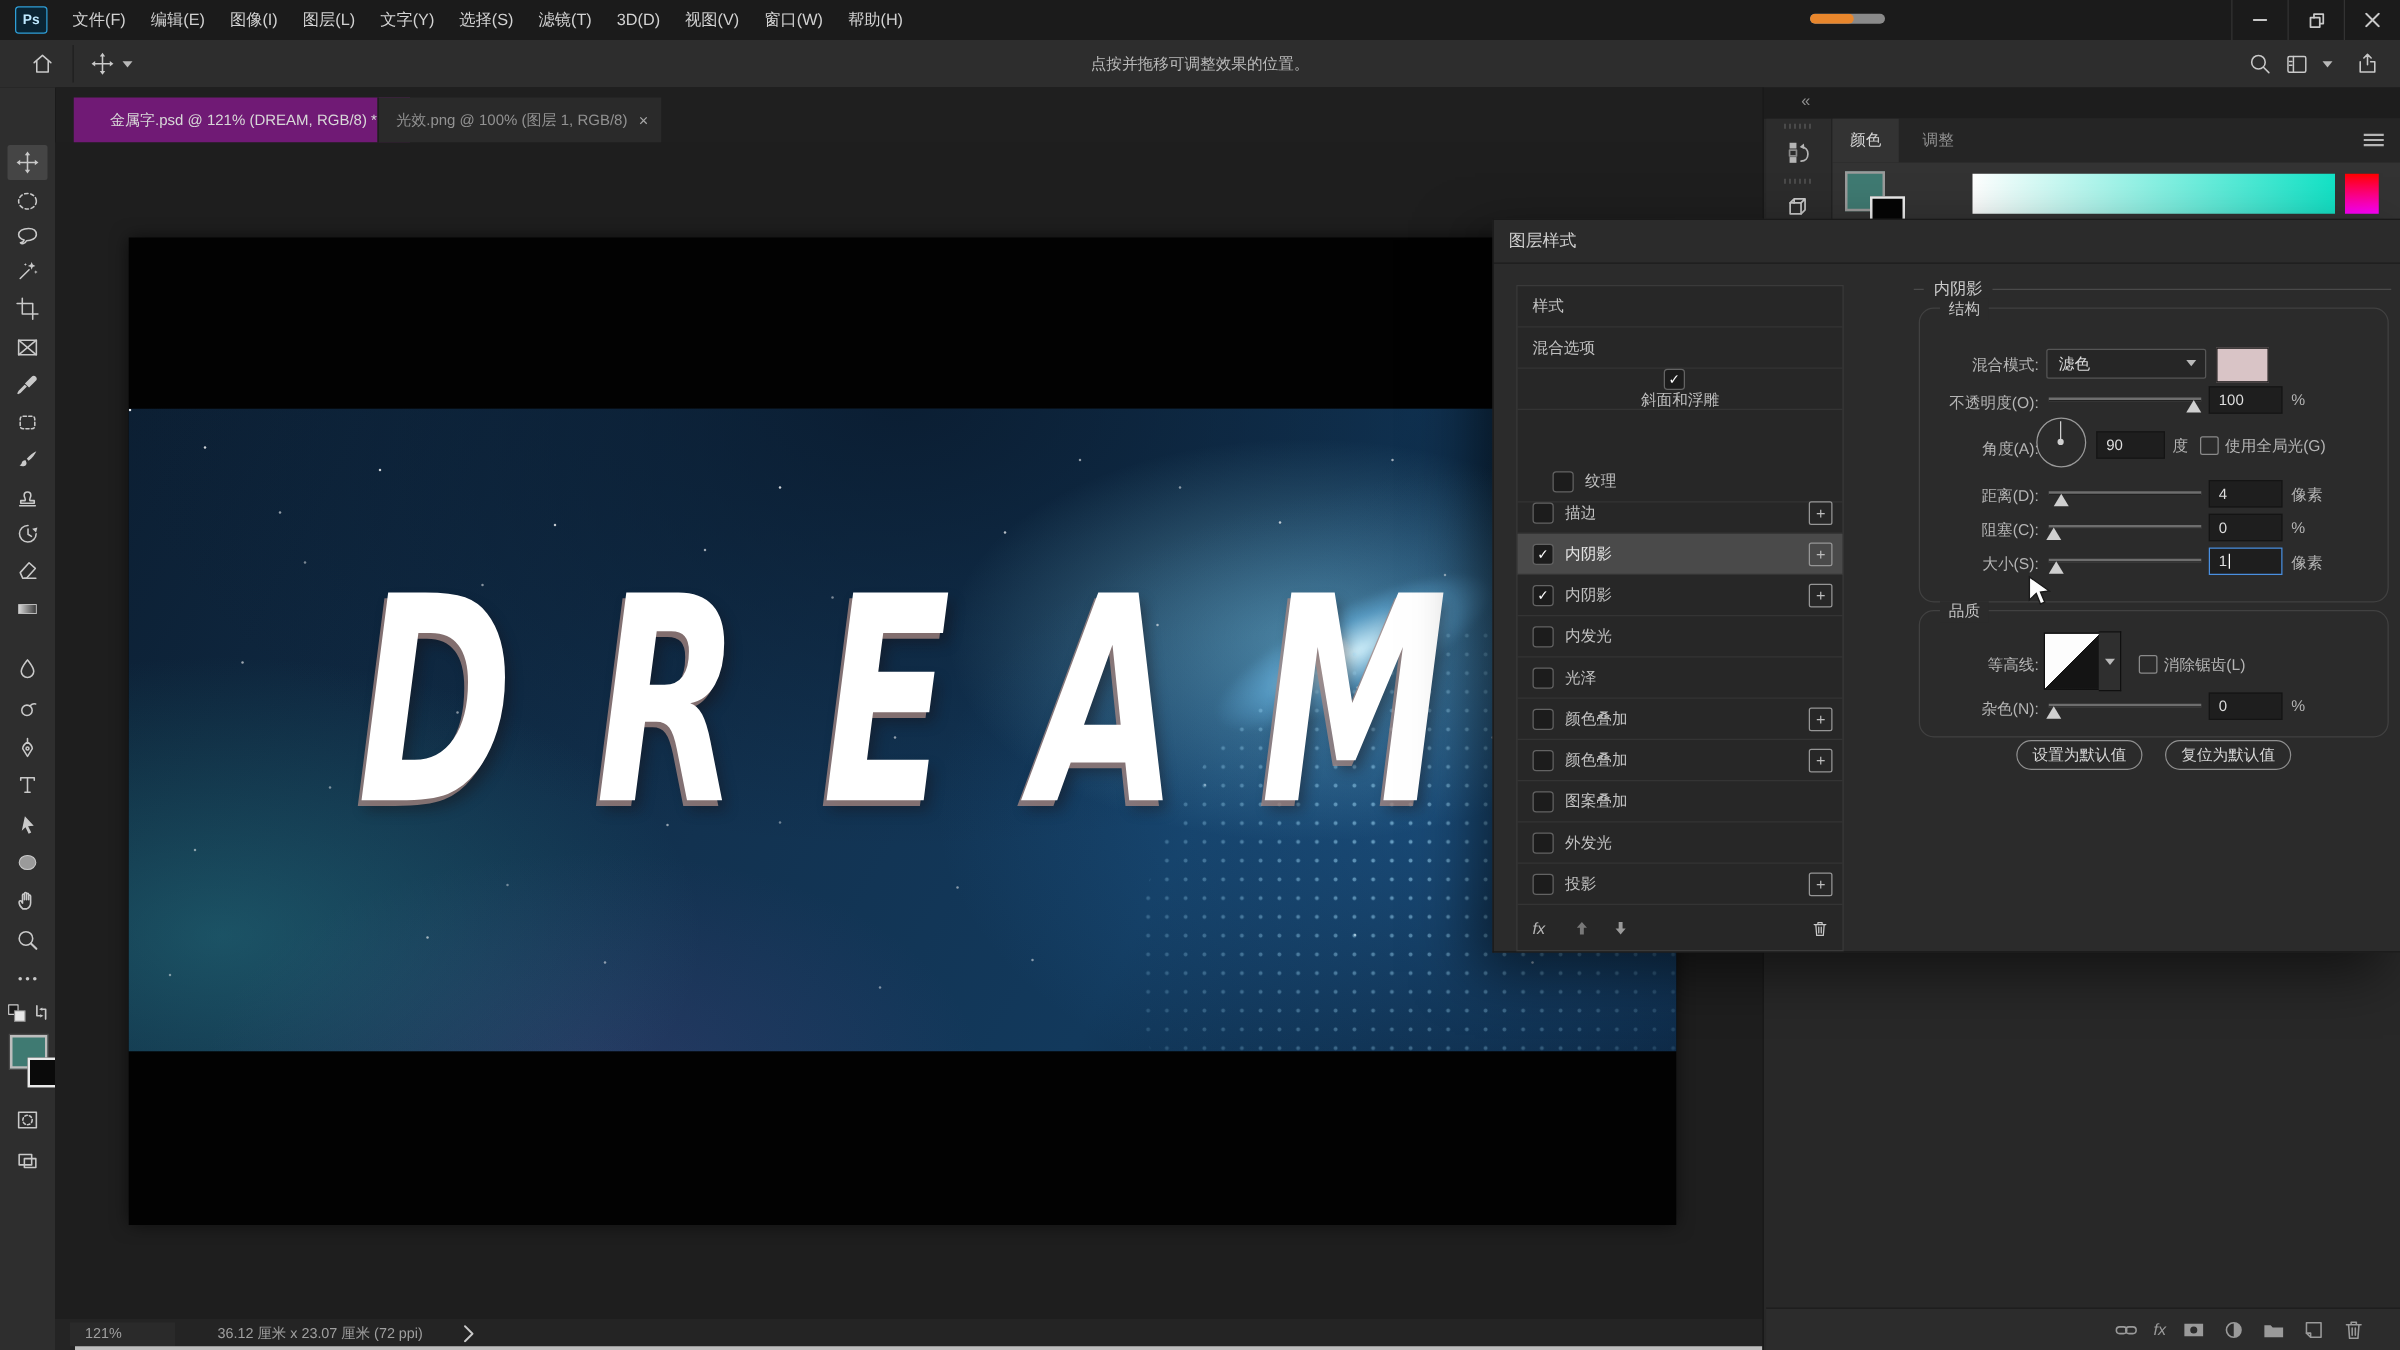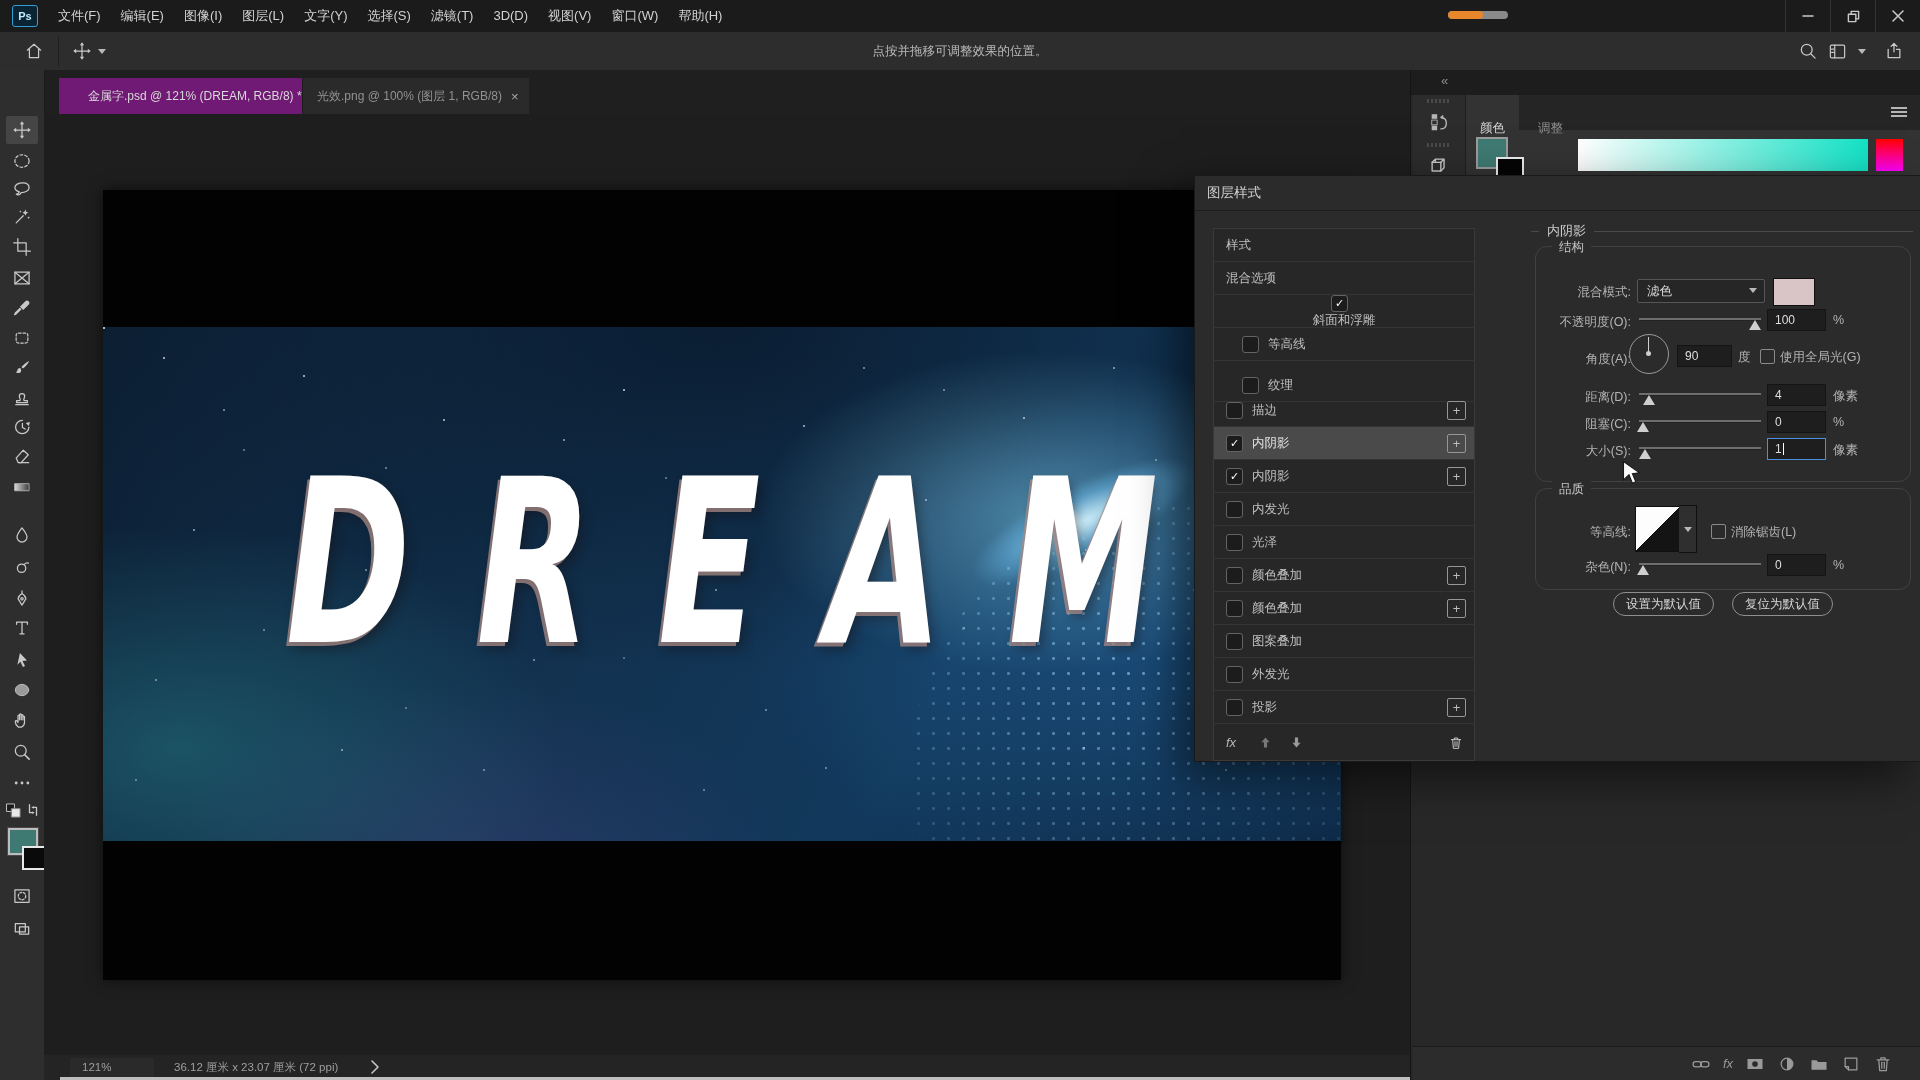--- a/index.html
+++ b/index.html
@@ -74,35 +74,35 @@
     background-image:radial-gradient(rgba(165,225,255,.65) 1.2px, rgba(165,225,255,0) 1.9px);background-size:15px 15px;
     -webkit-mask-image:radial-gradient(circle at 38% 32%, rgba(0,0,0,.85), transparent 72%);
     mask-image:radial-gradient(circle at 38% 32%, rgba(0,0,0,.85), transparent 72%);}
   .dream{position:absolute;left:0;top:0;width:100%;height:100%;display:flex;align-items:center;justify-content:center;}
   .dream>span{display:block;transform:scaleY(1.52) translateY(-14px);font-family:"DejaVu Sans","Liberation Sans",sans-serif;
     font-style:italic;font-weight:bold;font-size:150px;letter-spacing:66px;padding-left:66px;color:#fff;
     text-shadow:-3px 3px 0 rgba(168,138,132,.75), 3px 5px 9px rgba(25,12,12,.4);}
 
   
   .statusbar{position:absolute;left:44px;top:1055px;width:1366px;height:25px;background:#242424;font-size:11.5px;color:#9f9f9f;}
-  .statusbar .zoomfield{position:absolute;left:26px;top:3px;width:72px;height:19px;line-height:19px;padding-left:12px;background:#2a2a2a;}
+  .statusbar .zoomfield{position:absolute;left:12px;top:3px;width:72px;height:19px;line-height:19px;padding-left:12px;background:#2a2a2a;}
   .statusbar .dims{position:absolute;left:130px;top:3px;line-height:19px;}
   .statusbar .sb-chev{position:absolute;left:326px;top:5px;}
   .bottom-sliver{position:absolute;left:16px;top:22px;width:1350px;height:3px;background:#d9d9d9;opacity:.85;}
 
   
   .rightcol{position:absolute;left:1410px;top:70px;width:510px;height:1010px;background:#282828;border-left:1px solid #151515;}
   .rc-header{position:absolute;left:0;top:0;width:510px;height:25px;background:#1d1d1d;color:#8f8f8f;}
   .collapse{position:absolute;left:30px;top:3px;font-size:13px;letter-spacing:-1px;}
   .iconstrip{position:absolute;left:2px;top:25px;width:52px;height:985px;background:#2c2c2c;border-right:1px solid #1f1f1f;}
   .grip{height:4px;margin:4px 14px 2px 14px;background:repeating-linear-gradient(90deg,#4a4a4a 0 2px,transparent 2px 4px);}
   .strip-ic{display:flex;align-items:center;justify-content:center;height:34px;}
   .colorpanel{position:absolute;left:55px;top:25px;width:455px;height:160px;background:#333;}
   .cp-tabs{position:absolute;left:0;top:0;width:455px;height:35px;background:#252525;}
-  .cp-tab{position:absolute;top:0;height:35px;line-height:35px;padding:16px 14px;font-size:12.5px;}
+  .cp-tab{position:absolute;top:0;height:35px;line-height:35px;padding:0 14px;font-size:12.5px;}
   .cp-tab.active{background:#333;color:#d6d6d6;}
   .cp-tab.dim{color:#909090;}
   .hamburger{position:absolute;right:14px;top:12px;width:16px;height:10px;
      background:linear-gradient(#b5b5b5 0 2px,transparent 2px 4px,#b5b5b5 4px 6px,transparent 6px 8px,#b5b5b5 8px 10px);}
   .cp-fg{position:absolute;left:10px;top:42px;width:28px;height:28px;background:#3f7a72;border:2px solid #9b9b9b;}
   .cp-bg{position:absolute;left:30px;top:62px;width:24px;height:22px;background:#050505;border:2px solid #ededed;}
   .cp-gradient{position:absolute;left:112px;top:44px;width:290px;height:32px;}
   .cp-ramp{position:absolute;left:410px;top:44px;width:27px;height:32px;}
   .lowerpanel{position:absolute;left:2px;top:692px;width:508px;height:318px;background:#282828;}
   .lp-footer{position:absolute;left:0;bottom:0;width:508px;height:34px;background:#2c2c2c;border-top:1px solid #1a1a1a;
@@ -542,25 +542,20 @@
         </div>
       <div class="lrow" style="top:33px;">
         <span class="pad"></span>
           <span>混合选项</span>
         </div>
       <div class="lrow" style="top:66px;flex-direction:column;">
         <span class="pad"></span>
           <span class="cb on"></span>
         <span>斜面和浮雕</span>
         </div>
-      <div class="lrow" style="top:99px;">
-        <span class="pad indent"></span>
-          <span class="cb"></span>
-        <span>等高线</span>
-        </div>
       <div class="lrow" style="top:140px;">
         <span class="pad indent"></span>
           <span class="cb"></span>
         <span>纹理</span>
         </div>
       <div class="lrow" style="top:165px;">
         <span class="pad"></span>
           <span class="cb"></span>
         <span>描边</span>
         <span class="plusbox"></span>

